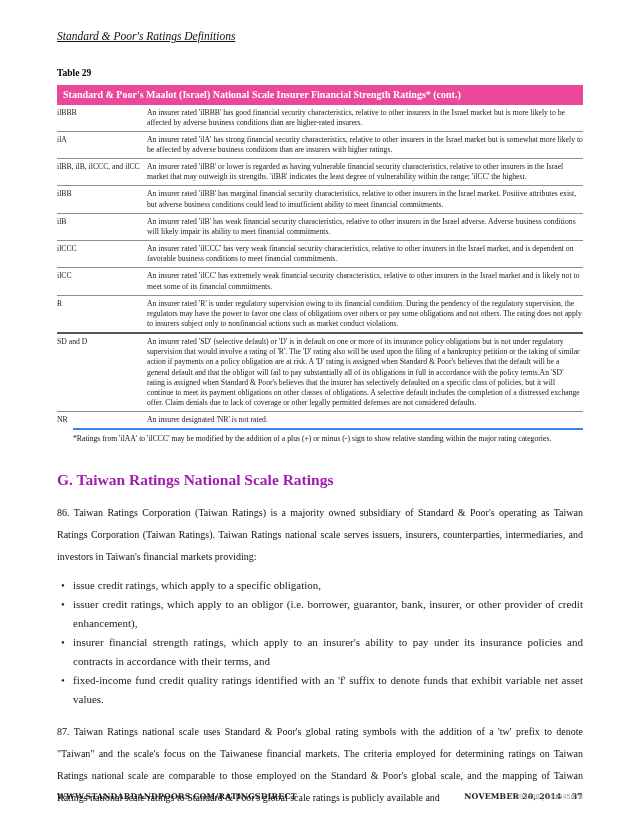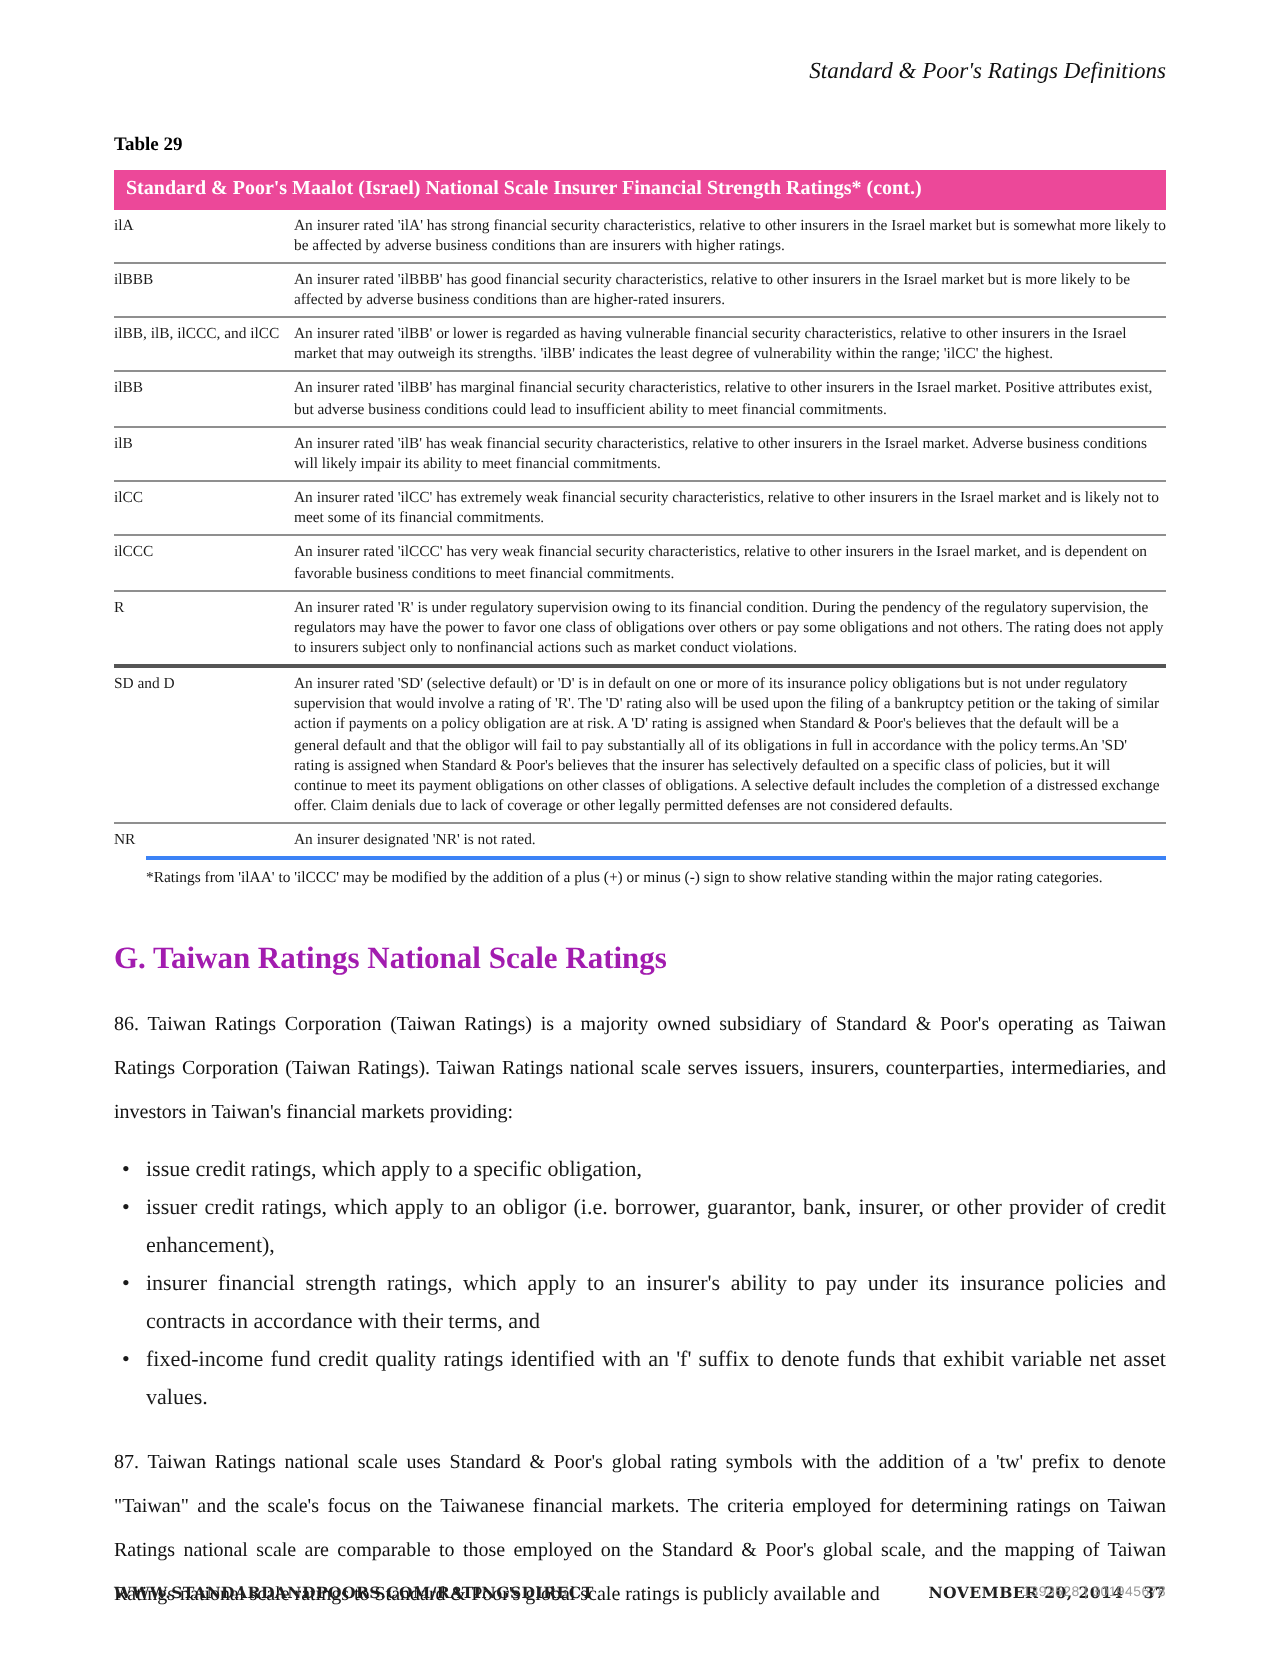--- a/index.html
+++ b/index.html
@@ -10,24 +10,24 @@
     overflow: hidden;
     font-family: "Liberation Serif", serif;
     color: #1a1a1a;
   }
   .page {
     position: relative;
     padding: 30px 57px 0 57px;
     width: 640px; height: 828px;
   }
   .header-right {
-    text-align: right;
     font-style: italic;
     font-size: 11.5px;
     color: #111;
+    text-decoration: underline;
   }
   .table-label {
     margin-top: 26px;
     font-size: 9.5px;
     font-weight: bold;
     color: #000;
   }
   .banner {
     margin-top: 7px;
     background: #c30c3e;
@@ -120,46 +120,46 @@
 <div class="page">
 
   <div class="header-right">Standard &amp; Poor's Ratings Definitions</div>
 
   <div class="table-label">Table 29</div>
 
   <div class="banner" style="background: #ec4899;">Standard &amp; Poor's Maalot (Israel) National Scale Insurer Financial Strength Ratings*  (cont.)</div>
 
   <div class="rtable">
     <div class="trow">
+      <div class="tcell-label">ilBBB</div>
+      <div class="tcell-def">An insurer rated 'ilBBB' has good financial security characteristics, relative to other insurers in the Israel market but is more likely to be affected by adverse business conditions than are higher-rated insurers.</div>
+    </div>
+    <div class="trow">
       <div class="tcell-label">ilA</div>
       <div class="tcell-def">An insurer rated 'ilA' has strong financial security characteristics, relative to other insurers in the Israel market but is somewhat more likely to be affected by adverse business conditions than are insurers with higher ratings.</div>
     </div>
     <div class="trow">
-      <div class="tcell-label">ilBBB</div>
-      <div class="tcell-def">An insurer rated 'ilBBB' has good financial security characteristics, relative to other insurers in the Israel market but is more likely to be affected by adverse business conditions than are higher-rated insurers.</div>
-    </div>
-    <div class="trow">
       <div class="tcell-label">ilBB, ilB, ilCCC, and ilCC</div>
       <div class="tcell-def">An insurer rated 'ilBB' or lower is regarded as having vulnerable financial security characteristics, relative to other insurers in the Israel market that may outweigh its strengths. 'ilBB' indicates the least degree of vulnerability within the range; 'ilCC' the highest.</div>
     </div>
     <div class="trow">
       <div class="tcell-label">ilBB</div>
       <div class="tcell-def">An insurer rated 'ilBB' has marginal financial security characteristics, relative to other insurers in the Israel market. Positive attributes exist, but adverse business conditions could lead to insufficient ability to meet financial commitments.</div>
     </div>
     <div class="trow">
       <div class="tcell-label">ilB</div>
-      <div class="tcell-def">An insurer rated 'ilB' has weak financial security characteristics, relative to other insurers in the Israel market. Adverse business conditions will likely impair its ability to meet financial commitments.</div>
+      <div class="tcell-def">An insurer rated 'ilB' has weak financial security characteristics, relative to other insurers in the Israel adverse. Adverse business conditions will likely impair its ability to meet financial commitments.</div>
+    </div>
+    <div class="trow">
+      <div class="tcell-label">ilCCC</div>
+      <div class="tcell-def">An insurer rated 'ilCCC' has very weak financial security characteristics, relative to other insurers in the Israel market, and is dependent on favorable business conditions to meet financial commitments.</div>
     </div>
     <div class="trow">
       <div class="tcell-label">ilCC</div>
       <div class="tcell-def">An insurer rated 'ilCC' has extremely weak financial security characteristics, relative to other insurers in the Israel market and is likely not to meet some of its financial commitments.</div>
-    </div>
-    <div class="trow">
-      <div class="tcell-label">ilCCC</div>
-      <div class="tcell-def">An insurer rated 'ilCCC' has very weak financial security characteristics, relative to other insurers in the Israel market, and is dependent on favorable business conditions to meet financial commitments.</div>
     </div>
     <div class="trow">
       <div class="tcell-label">R</div>
       <div class="tcell-def">An insurer rated 'R' is under regulatory supervision owing to its financial condition. During the pendency of the regulatory supervision, the regulators may have the power to favor one class of obligations over others or pay some obligations and not others. The rating does not apply to insurers subject only to nonfinancial actions such as market conduct violations.</div>
     </div>
     <div class="trow heavy">
       <div class="tcell-label">SD and D</div>
       <div class="tcell-def">An insurer rated 'SD' (selective default) or 'D' is in default on one or more of its insurance policy obligations but is not under regulatory supervision that would involve a rating of 'R'. The 'D' rating also will be used upon the filing of a bankruptcy petition or the taking of similar action if payments on a policy obligation are at risk. A 'D' rating is assigned when Standard &amp; Poor's believes that the default will be a general default and that the obligor will fail to pay substantially all of its obligations in full in accordance with the policy terms.An 'SD' rating is assigned when Standard &amp; Poor's believes that the insurer has selectively defaulted on a specific class of policies, but it will continue to meet its payment obligations on other classes of obligations. A selective default includes the completion of a distressed exchange offer. Claim denials due to lack of coverage or other legally permitted defenses are not considered defaults.</div>
     </div>
     <div class="trow">

